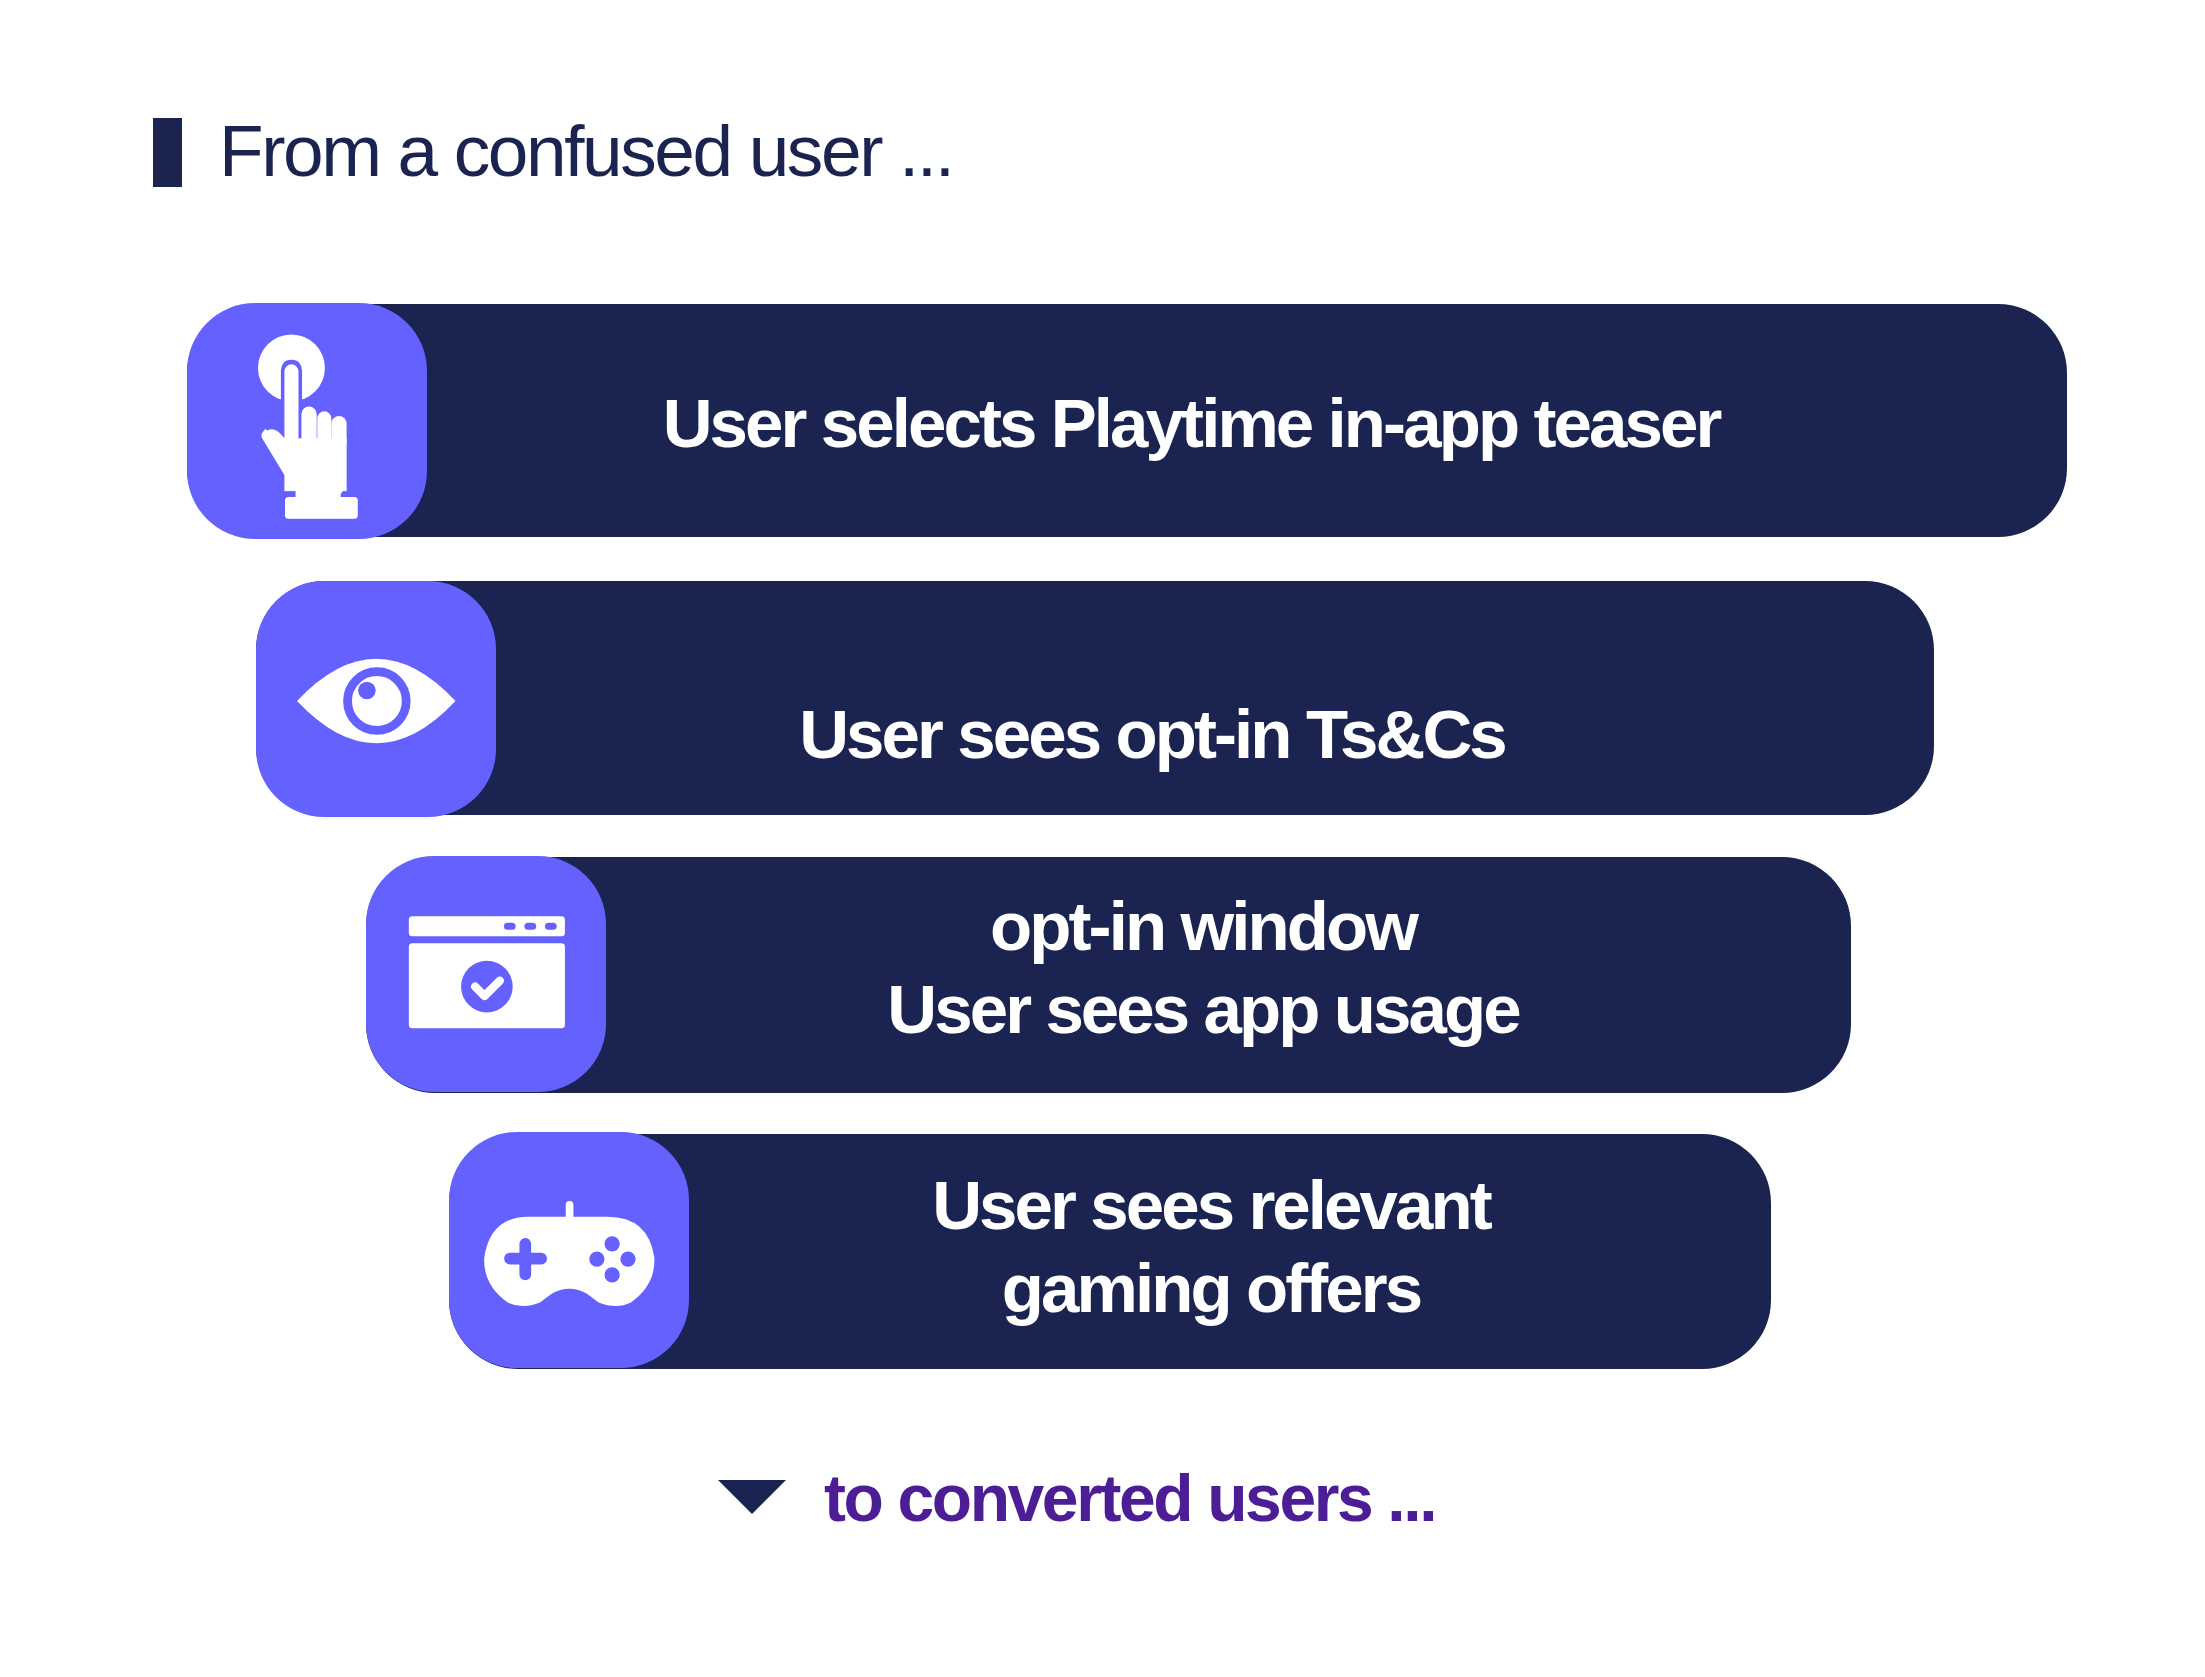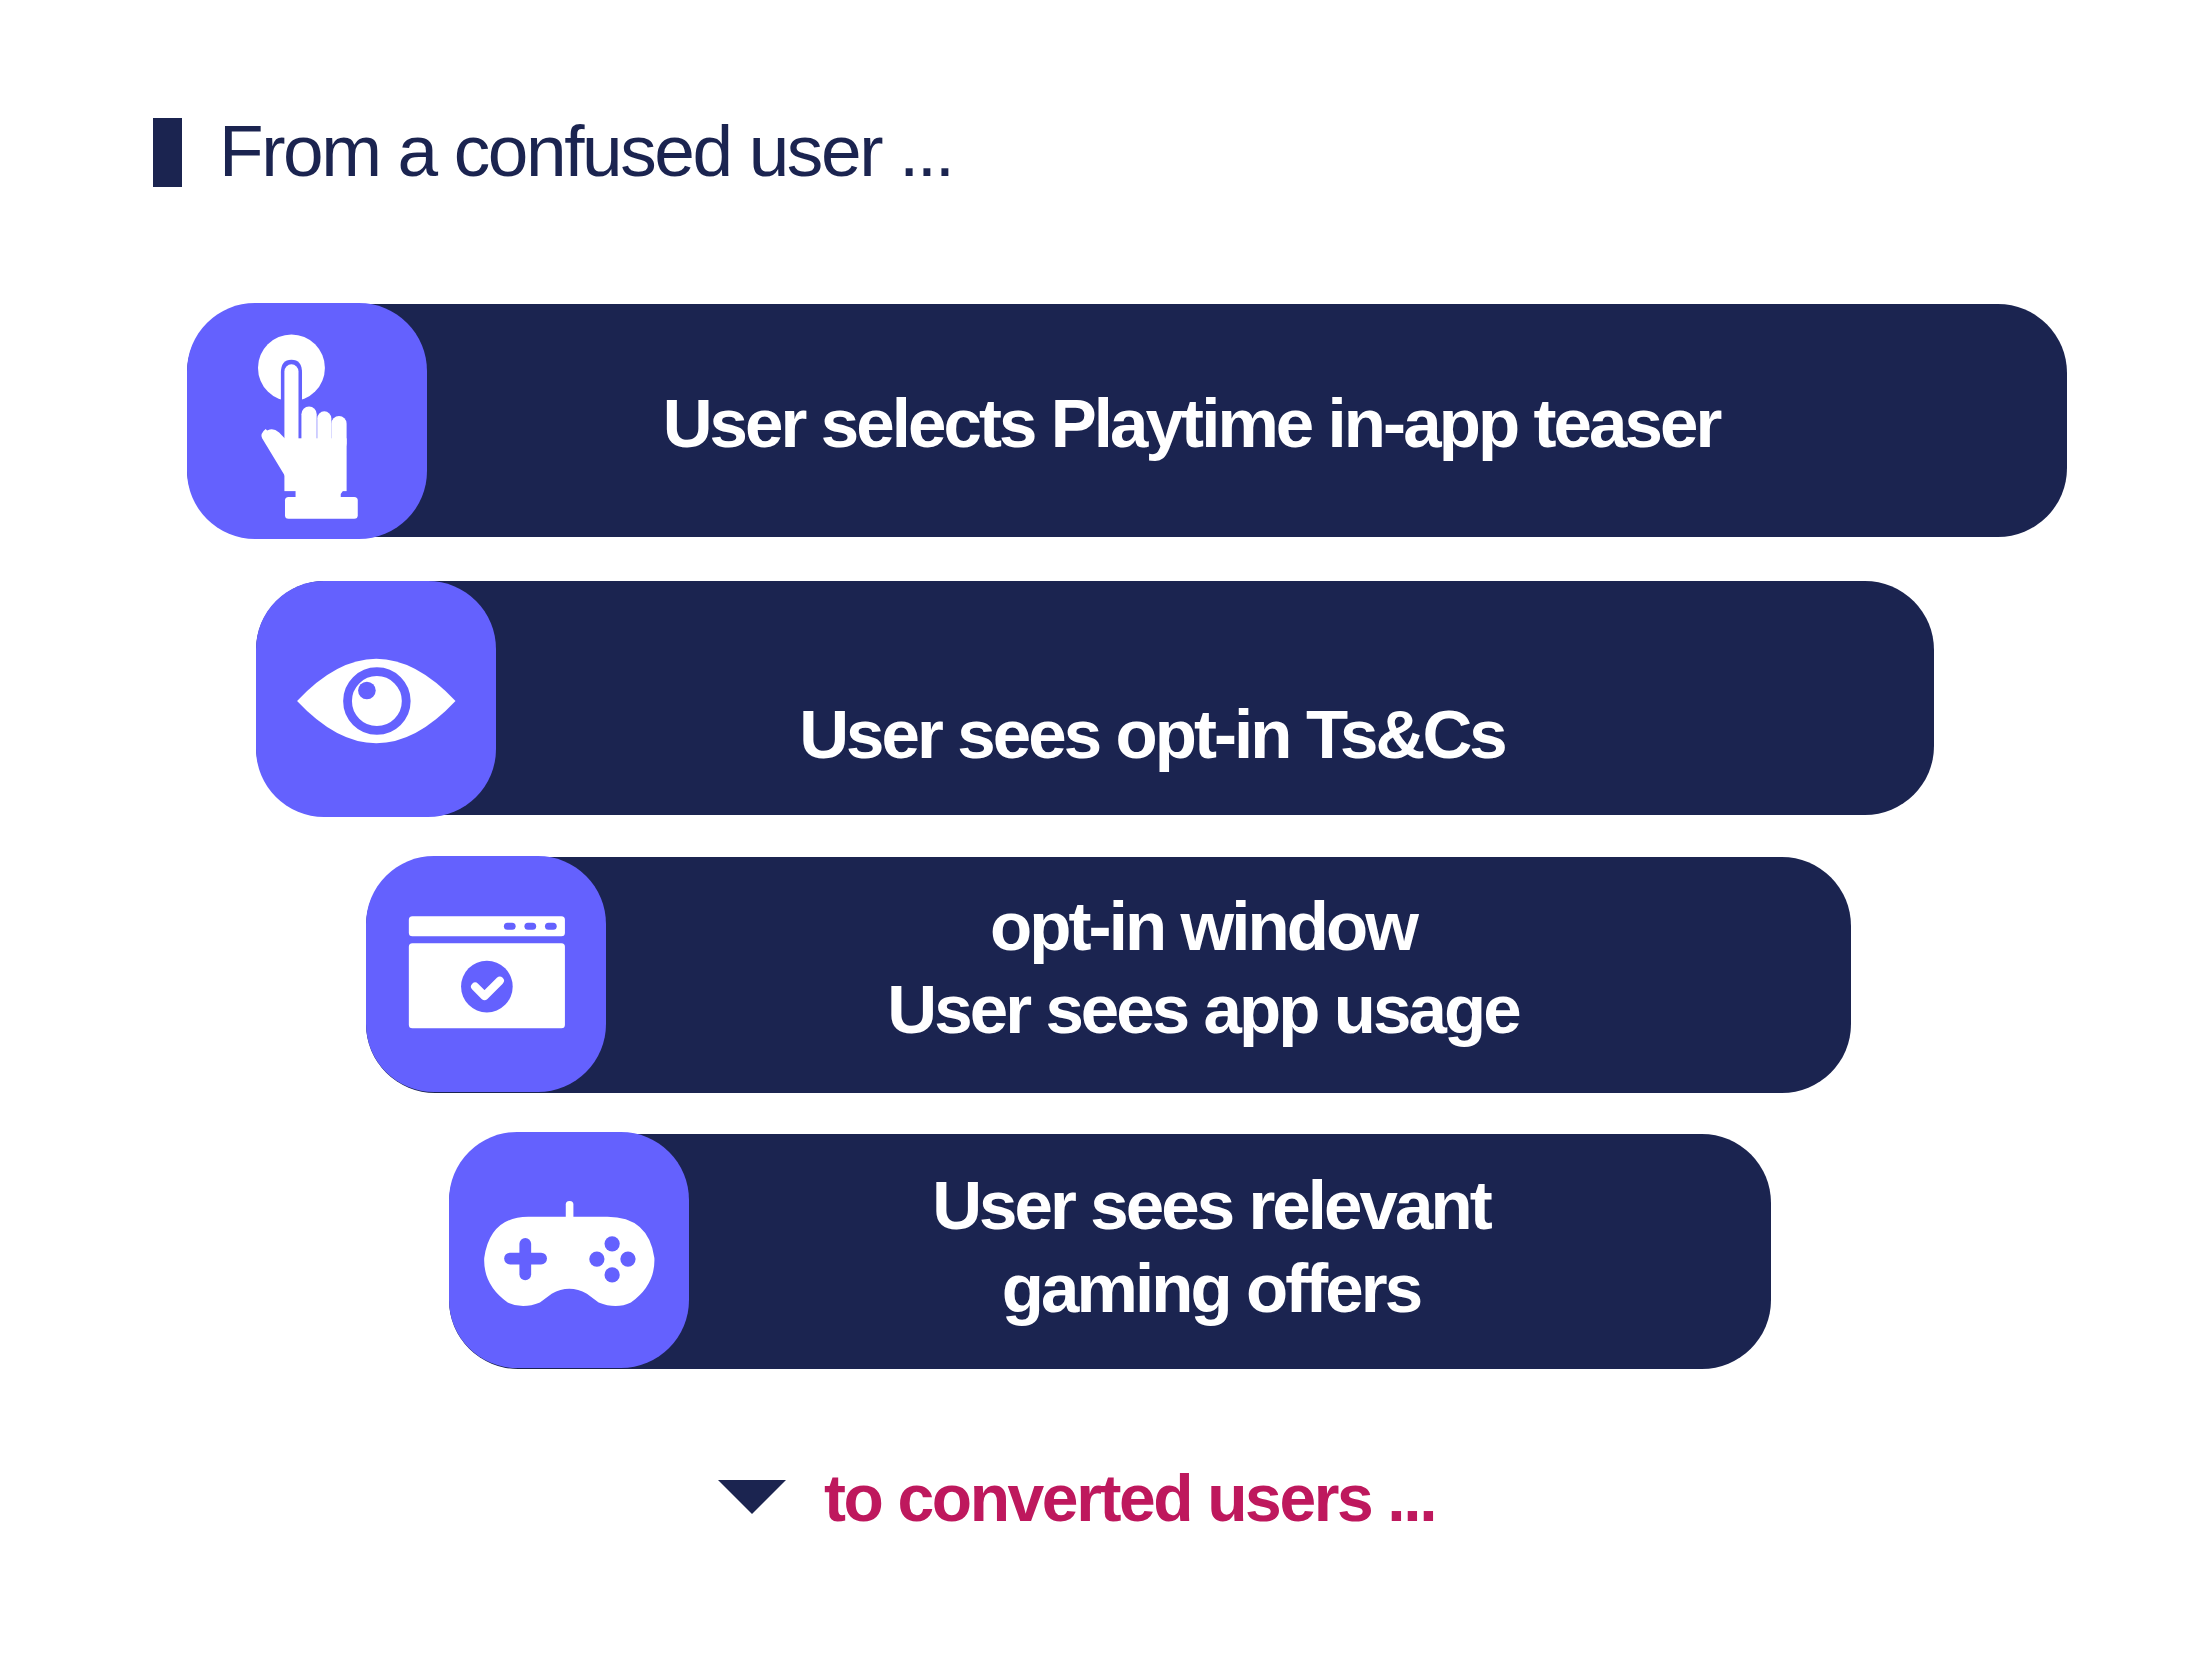--- a/index.html
+++ b/index.html
@@ -11,21 +11,21 @@
   .bar { position: absolute; background: #1B2450; border-radius: 69px; }
   .icon-box { position: absolute; width: 240px; height: 236px; border-radius: 68px; background: #6461FE;
               display: flex; align-items: center; justify-content: center; }
   .icon-box svg { display: block; }
   .bar-text { position: absolute; color: #ffffff; font-weight: 700; font-size: 69px; letter-spacing: -2.9px;
               text-align: center; line-height: 83px; white-space: nowrap; transform: translateX(-50%); }
   .footer-arrow { position: absolute; left: 718px; top: 1480px; width: 0; height: 0;
                   border-left: 34px solid transparent; border-right: 34px solid transparent;
                   border-top: 34px solid #1B2450; }
   .footer-text { position: absolute; left: 824px; top: 1457px; font-size: 66px; font-weight: 700;
-                 color: #be185d; letter-spacing: -2.4px; line-height: 82px; white-space: nowrap; }
+                 color: #4c1d95; letter-spacing: -2.4px; line-height: 82px; white-space: nowrap; }
 </style>
 </head>
 <body>
 
 <div class="accent-bar"></div>
 <div class="heading">From a confused user ...</div>
 
 <div>
   <div class="bar" style="left:187px; top:304px; width:1880px; height:233px;"></div>
   <div class="icon-box" style="left:187px; top:303px;">

